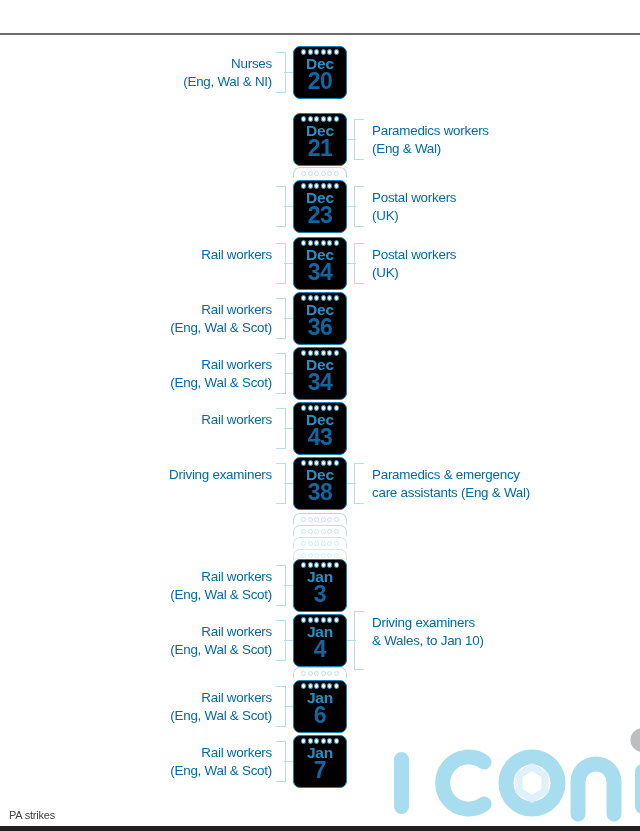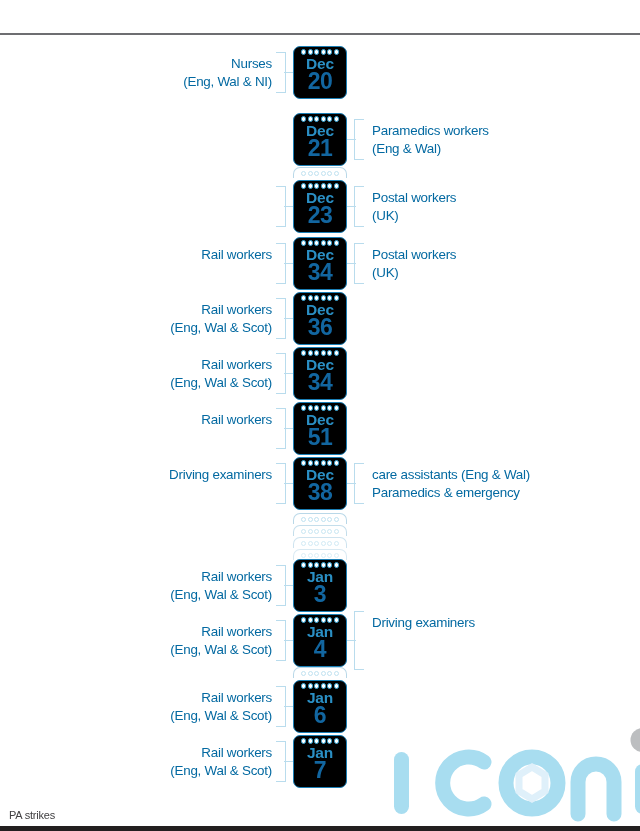--- a/index.html
+++ b/index.html
@@ -424,21 +424,21 @@
         <div class="card" style="top: 0px;">
           <div class="card-spiral">
             <span class="hole"></span>
             <span class="hole"></span>
             <span class="hole"></span>
             <span class="hole"></span>
             <span class="hole"></span>
             <span class="hole"></span>
           </div>
           <div class="card-month">Dec</div>
-          <div class="card-day">51</div>
+          <div class="card-day">43</div>
         </div>
         <div class="label label-left" style="top: 9px;">
           <div>Rail workers</div>
         </div>
         <div class="bracket bracket-left" style="top: 6px; height: 41px;"></div>
         <div class="stem stem-left" style="top: 26px;"></div>
       </div>
       <div class="row" style="top: 423px; height: 53px;">
         <div class="card" style="top: 0px;">
           <div class="card-spiral">
@@ -451,22 +451,22 @@
           </div>
           <div class="card-month">Dec</div>
           <div class="card-day">38</div>
         </div>
         <div class="label label-left" style="top: 9px;">
           <div>Driving examiners</div>
         </div>
         <div class="bracket bracket-left" style="top: 6px; height: 41px;"></div>
         <div class="stem stem-left" style="top: 26px;"></div>
         <div class="label label-right" style="top: 9px;">
+          <div>Paramedics &amp; emergency</div>
           <div>care assistants (Eng &amp; Wal)</div>
-          <div>Paramedics &amp; emergency</div>
         </div>
         <div class="bracket bracket-right" style="top: 6px; height: 41px;"></div>
         <div class="stem stem-right" style="top: 26px;"></div>
       </div>
       <div class="row" style="top: 525px; height: 53px;">
         <div class="card" style="top: 0px;">
           <div class="card-spiral">
             <span class="hole"></span>
             <span class="hole"></span>
             <span class="hole"></span>
@@ -498,20 +498,21 @@
           <div class="card-day">4</div>
         </div>
         <div class="label label-left" style="top: 9px;">
           <div>Rail workers</div>
           <div>(Eng, Wal &amp; Scot)</div>
         </div>
         <div class="bracket bracket-left" style="top: 6px; height: 41px;"></div>
         <div class="stem stem-left" style="top: 26px;"></div>
         <div class="label label-right" style="top: 0.25px;">
           <div>Driving examiners</div>
+          <div>&amp; Wales, to Jan 10)</div>
         </div>
         <div class="bracket bracket-right" style="top: -2.75px; height: 58.5px;"></div>
         <div class="stem stem-right" style="top: 26px;"></div>
       </div>
       <div class="row" style="top: 646px; height: 53px;">
         <div class="card" style="top: 0px;">
           <div class="card-spiral">
             <span class="hole"></span>
             <span class="hole"></span>
             <span class="hole"></span>

